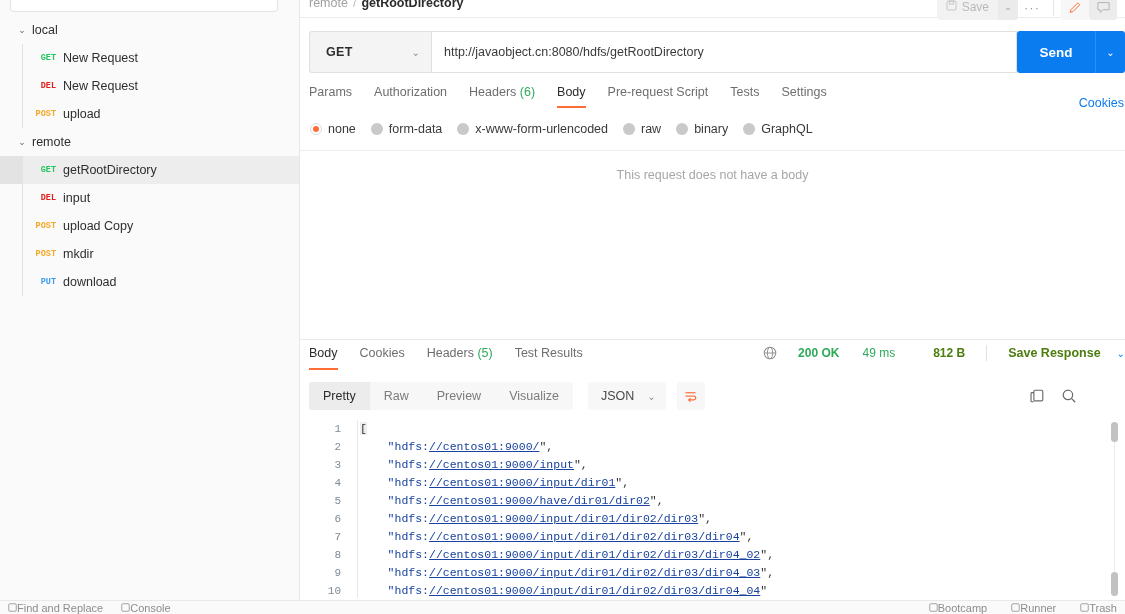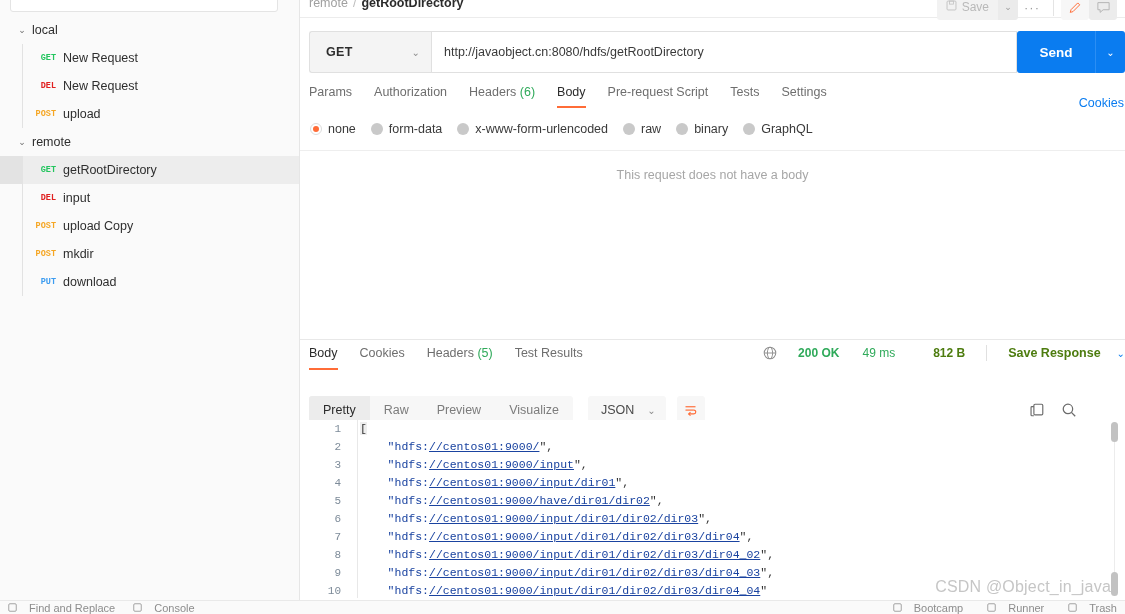--- a/index.html
+++ b/index.html
@@ -228,21 +228,21 @@
   .globe { margin-right: 11px; color: #8a8a8a; display: flex; align-items: center; }
   .m-ok   { color: #2faa5a; font-weight: bold; margin-right: 13px; }
   .m-time { color: #2faa5a; font-weight: normal; margin-right: 13px; }
   .m-size { color: #4d7c0f; font-weight: bold; margin-right: 11px; margin-left: 15px; }
   .mvsep { width: 1px; height: 16px; background: #e0e0e0; margin-right: 11px; }
   .saveresp { color: #4d7c0f; font-weight: bold; font-size: 12.5px; cursor: pointer; }
   .saveresp-car { color: #0a7cf0; font-size: 10px; margin-left: 6px; }
 
   
   .fmtbar {
-    position: absolute; top: 396px; left: 9px; width: 768px; height: 28px;
+    position: absolute; top: 382px; left: 9px; width: 768px; height: 28px;
     display: flex; align-items: center;
   }
   .segwrap {
     display: flex; height: 28px; background: #f7f7f7; border-radius: 3px;
     overflow: hidden;
   }
   .seg {
     padding: 0 14px; height: 28px; line-height: 28px;
     font-size: 12.5px; color: #7c7c7c; cursor: pointer;
   }
@@ -313,21 +313,21 @@
   .footer {
     position: absolute; bottom: 0; left: 0; width: 1125px; height: 14px;
     border-top: 1px solid #e9e9e9;
     background: #fafafa;
     display: flex; align-items: center;
     font-size: 11px; color: #8d8d8d;
     overflow: hidden;
   }
   .f-left { display: flex; align-items: center; gap: 18px; padding-left: 8px; }
   .f-right { margin-left: auto; display: flex; align-items: center; gap: 24px; padding-right: 8px; }
-  .fitem { display: flex; align-items: center; gap: 12px; white-space: nowrap; }
+  .fitem { display: flex; align-items: center; gap: 0; white-space: nowrap; }
 
   
   .watermark {
     position: absolute; right: 14px; bottom: 18px;
     font-size: 16px; color: #c6c6c6;
     letter-spacing: .2px;
     pointer-events: none;
     font-family: "Liberation Sans", sans-serif;
   }
 </style>
@@ -600,14 +600,13 @@
         </div>
         <div class="fitem">
           <span><svg width="9" height="9" viewBox="0 0 12 12">
               <rect x="1" y="1" width="10" height="10" rx="1.5" fill="none" stroke="#9a9a9a" stroke-width="1.2"></rect>
             </svg></span>
           <span>Trash</span>
         </div>
       </div>
   </div>
 
-  <div class="watermark">CSDN @Object_in_java</div>
 </div>
 
 </body></html>

